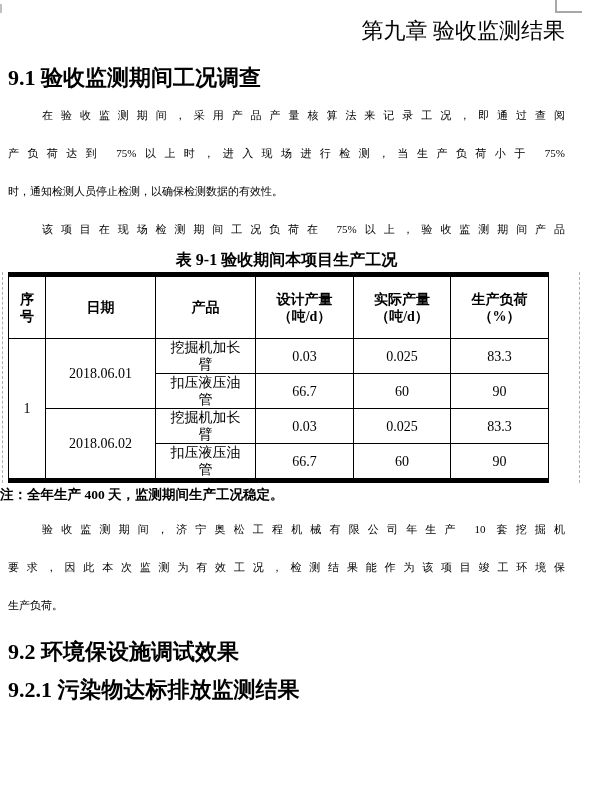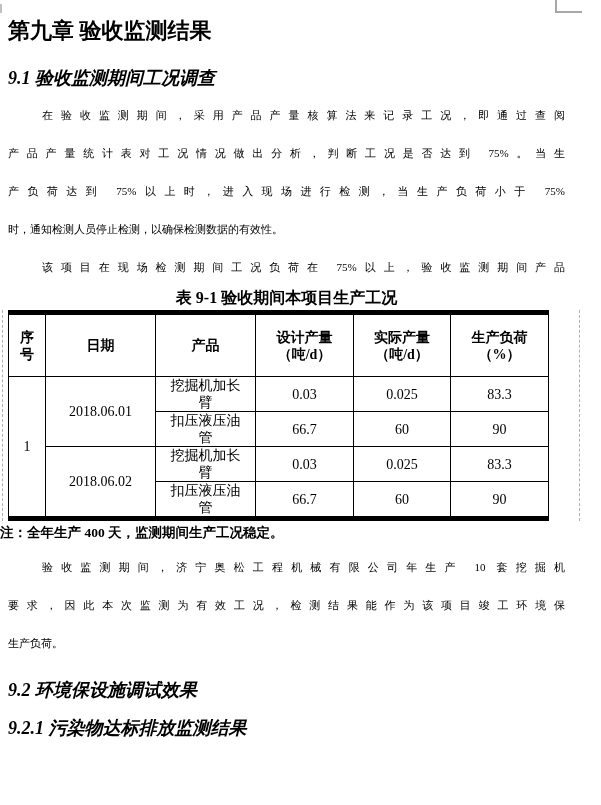--- a/index.html
+++ b/index.html
@@ -4,22 +4,22 @@
 <style>
   html,body{margin:0;padding:0;}
   body{
     width:601px;height:805px;background:#ffffff;color:#000;
     font-family:"Liberation Serif","DejaVu Serif",serif;
     position:relative;overflow:hidden;
   }
   .corner-tr{position:absolute;top:0;left:555px;width:25px;height:11px;
     border-left:2px solid #a8a8a8;border-bottom:2px solid #a8a8a8;}
   .corner-tl{position:absolute;top:4px;left:0;width:2px;height:9px;background:#c0c0c0;}
-  .title{margin:16px 36px 0 8px;text-align:left;font-size:22px;font-weight:bold;line-height:30px;}
-  .h2{margin:20px 36px 0 8px;font-size:18px;font-weight:bold;line-height:24px;font-style:italic;}
+  .title{margin:16px 36px 0 8px;text-align:right;font-size:22px;font-weight:normal;line-height:30px;}
+  .h2{margin:20px 36px 0 8px;font-size:22px;font-weight:bold;line-height:24px;}
   .h2.sec92{margin-top:16px;}
   .h2.sec921{margin-top:14px;}
   .para{margin:6px 36px 0 8px;font-size:11px;line-height:38px;}
   .para2{margin-top:0;}
   .tline{text-align:justify;text-align-last:justify;}
   .tline.last{text-align-last:left;}
   .tline.first{text-indent:34px;}
   .caption{margin:2px 36px 0 8px;text-align:center;font-size:16px;font-weight:bold;line-height:20px;}
   .table-zone{position:relative;margin-top:2px;}
   .dash{position:absolute;top:0;bottom:0;width:0;border-left:1px dashed #b0b0b0;}
@@ -40,21 +40,20 @@
 
 <div class="corner-tr"></div>
 <div class="corner-tl"></div>
 
 <div class="title">第九章 验收监测结果</div>
 
 <div class="h2">9.1 验收监测期间工况调查</div>
 
 <div class="para">
     <div class="tline first">在验收监测期间，采用产品产量核算法来记录工况，即通过查阅</div>
-    <div class="tline">产品产量统计表对工况情况做出分析，判断工况是否达到 75%。当生</div>
     <div class="tline">产负荷达到 75%以上时，进入现场进行检测，当生产负荷小于 75%</div>
     <div class="tline last">时，通知检测人员停止检测，以确保检测数据的有效性。</div>
   </div>
 
 <div class="para para2">
     <div class="tline first">该项目在现场检测期间工况负荷在 75%以上，验收监测期间产品</div>
   </div>
 
 <div class="caption">表 9-1 验收期间本项目生产工况</div>
 

